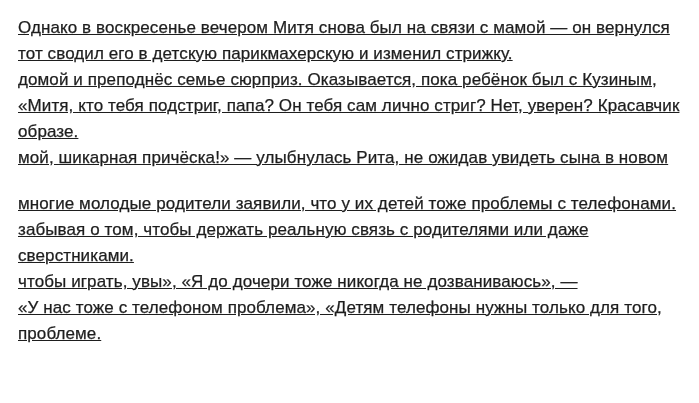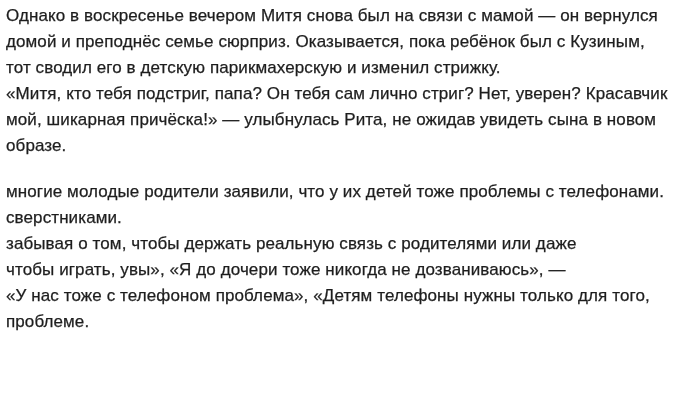--- a/index.html
+++ b/index.html
@@ -15,43 +15,44 @@
   }
   .article {
     padding: 3px 6px 0 6px;
     color: #1e1e1e;
     font-size: 17px;
     font-weight: 500;
     -webkit-text-stroke: 0.25px #1e1e1e;
     letter-spacing: 0.1px;
   }
   .block {
-    margin: 0;
+    margin: 12px;
+    text-decoration: underline;
   }
   .block + .block {
     margin-top: 20px;
   }
   .line {
     line-height: 26px;
     white-space: nowrap;
   }
 </style>
 </head>
 <body>
 
 <div class="article">
     <div class="block">
       <div class="line">Однако в воскресенье вечером Митя снова был на связи с мамой — он вернулся</div>
+      <div class="line">тот сводил его в детскую парикмахерскую и изменил стрижку.</div>
       <div class="line">домой и преподнёс семье сюрприз. Оказывается, пока ребёнок был с Кузиным,</div>
-      <div class="line">тот сводил его в детскую парикмахерскую и изменил стрижку.</div>
       <div class="line">«Митя, кто тебя подстриг, папа? Он тебя сам лично стриг? Нет, уверен? Красавчик</div>
+      <div class="line">образе.</div>
       <div class="line">мой, шикарная причёска!» — улыбнулась Рита, не ожидав увидеть сына в новом</div>
-      <div class="line">образе.</div>
     </div>
     <div class="block">
       <div class="line">многие молодые родители заявили, что у их детей тоже проблемы с телефонами.</div>
+      <div class="line">забывая о том, чтобы держать реальную связь с родителями или даже</div>
       <div class="line">сверстниками.</div>
-      <div class="line">забывая о том, чтобы держать реальную связь с родителями или даже</div>
       <div class="line">чтобы играть, увы», «Я до дочери тоже никогда не дозваниваюсь», —</div>
       <div class="line">«У нас тоже с телефоном проблема», «Детям телефоны нужны только для того,</div>
       <div class="line">проблеме.</div>
     </div>
   </div>
 
 </body></html>

